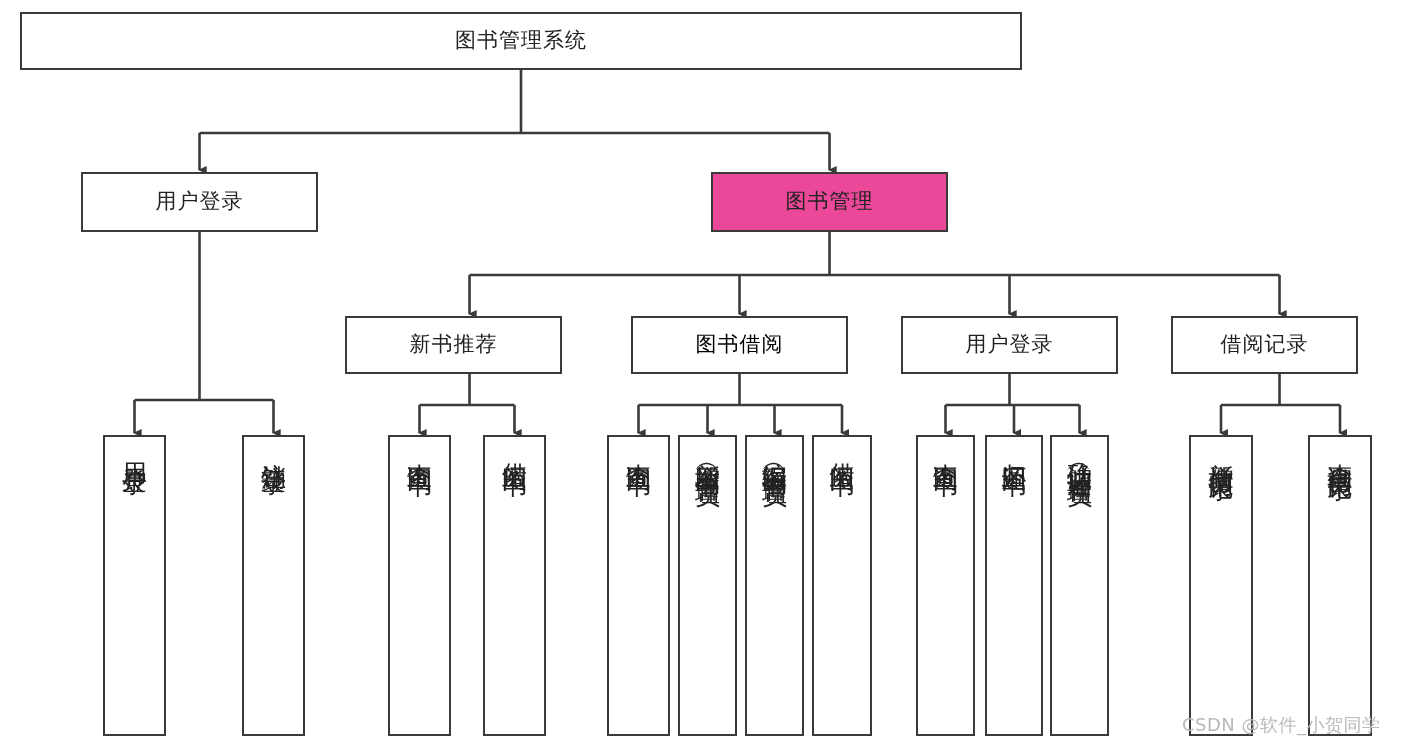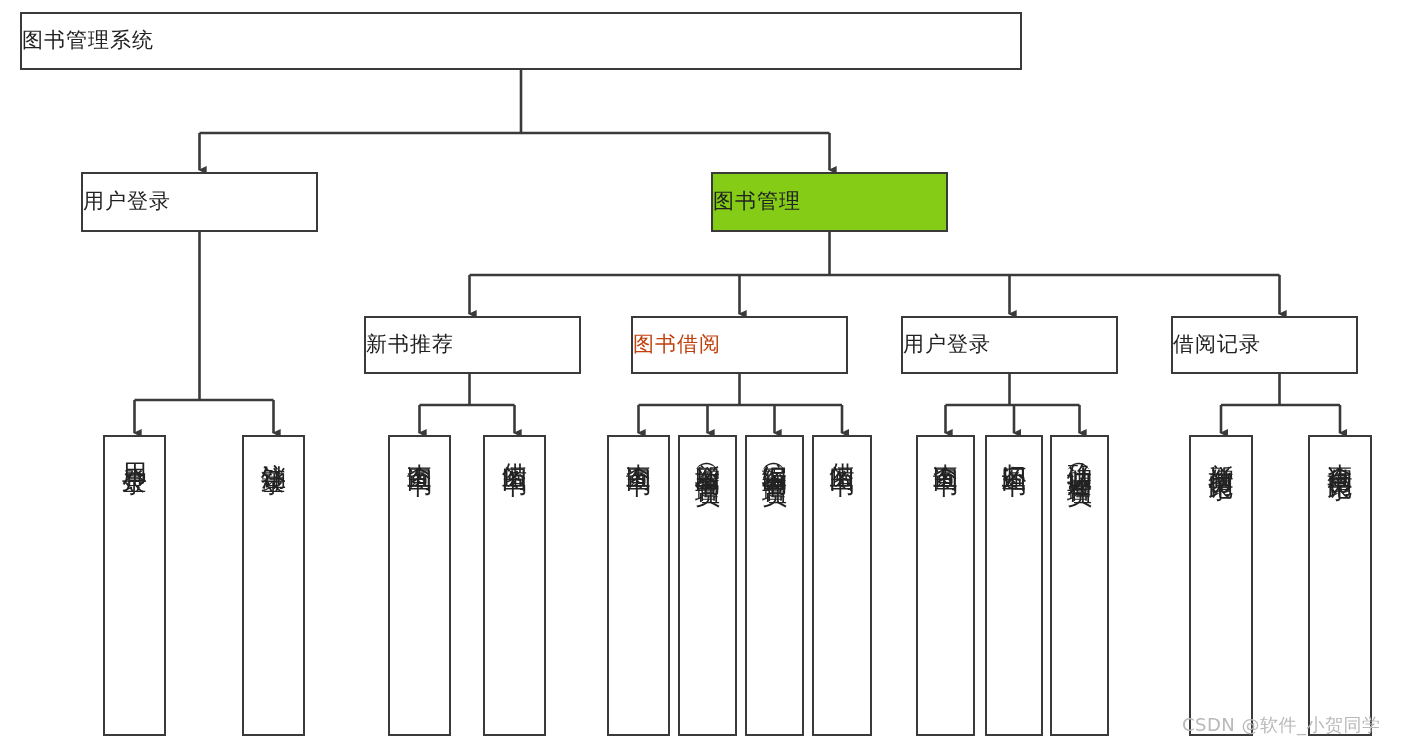--- a/index.html
+++ b/index.html
@@ -9,21 +9,21 @@
   }
   #stage{position:relative;width:1405px;height:747px;background:#fff;}
   svg#wires{position:absolute;left:0;top:0;width:1405px;height:747px;}
   .node{
     position:absolute;
     box-sizing:border-box;
     background:#ffffff;
     border:2px solid #3a3a3a;
     display:flex;
     align-items:center;
-    justify-content:flex-start;
+    justify-content:center;
     color:#222222;
     letter-spacing:1px;
   }
   .node .lbl{
     display:block;
     text-align:center;
     line-height:1.12;
     white-space:pre;
   }
   .node.h .lbl{font-size:21px;}
@@ -91,27 +91,27 @@
         <line x1="1340" y1="405" x2="1340" y2="433" stroke="#3a3a3a" stroke-width="2.6" marker-end="url(#arrow)"></line>
       </g>
   </svg>
   <div id="nodes">
       <div class="node h" style="left: 20px; top: 12px; width: 1002px; height: 58px; border-color: rgb(58, 58, 58); background: rgb(255, 255, 255); color: rgb(34, 34, 34);">
         <span class="lbl">图书管理系统</span>
       </div>
       <div class="node h" style="left: 81px; top: 172px; width: 237px; height: 60px; border-color: rgb(58, 58, 58); background: rgb(255, 255, 255); color: rgb(34, 34, 34);">
         <span class="lbl">用户登录</span>
       </div>
-      <div class="node h" style="left: 711px; top: 172px; width: 237px; height: 60px; border-color: rgb(58, 58, 58); background: #84cc16; color: rgb(34, 34, 34);">
+      <div class="node h" style="left: 711px; top: 172px; width: 237px; height: 60px; border-color: rgb(58, 58, 58); background: #ec4899; color: rgb(34, 34, 34);">
         <span class="lbl">图书管理</span>
       </div>
-      <div class="node h" style="left: 364px; top: 316px; width: 217px; height: 58px; border-color: rgb(58, 58, 58); background: rgb(255, 255, 255); color: rgb(34, 34, 34);">
+      <div class="node h" style="left: 345px; top: 316px; width: 217px; height: 58px; border-color: rgb(58, 58, 58); background: rgb(255, 255, 255); color: rgb(34, 34, 34);">
         <span class="lbl">新书推荐</span>
       </div>
-      <div class="node h" style="left: 631px; top: 316px; width: 217px; height: 58px; border-color: rgb(58, 58, 58); background: rgb(255, 255, 255); color: #c2410c;">
+      <div class="node h" style="left: 631px; top: 316px; width: 217px; height: 58px; border-color: rgb(58, 58, 58); background: rgb(255, 255, 255); color: #000000;">
         <span class="lbl">图书借阅</span>
       </div>
       <div class="node h" style="left: 901px; top: 316px; width: 217px; height: 58px; border-color: rgb(58, 58, 58); background: rgb(255, 255, 255); color: rgb(34, 34, 34);">
         <span class="lbl">用户登录</span>
       </div>
       <div class="node h" style="left: 1171px; top: 316px; width: 187px; height: 58px; border-color: rgb(58, 58, 58); background: rgb(255, 255, 255); color: rgb(34, 34, 34);">
         <span class="lbl">借阅记录</span>
       </div>
       <div class="node v" style="left: 103px; top: 435px; width: 63px; height: 301px; border-color: rgb(58, 58, 58); background: rgb(255, 255, 255); color: rgb(34, 34, 34);">
         <span class="lbl">用户登录</span>

